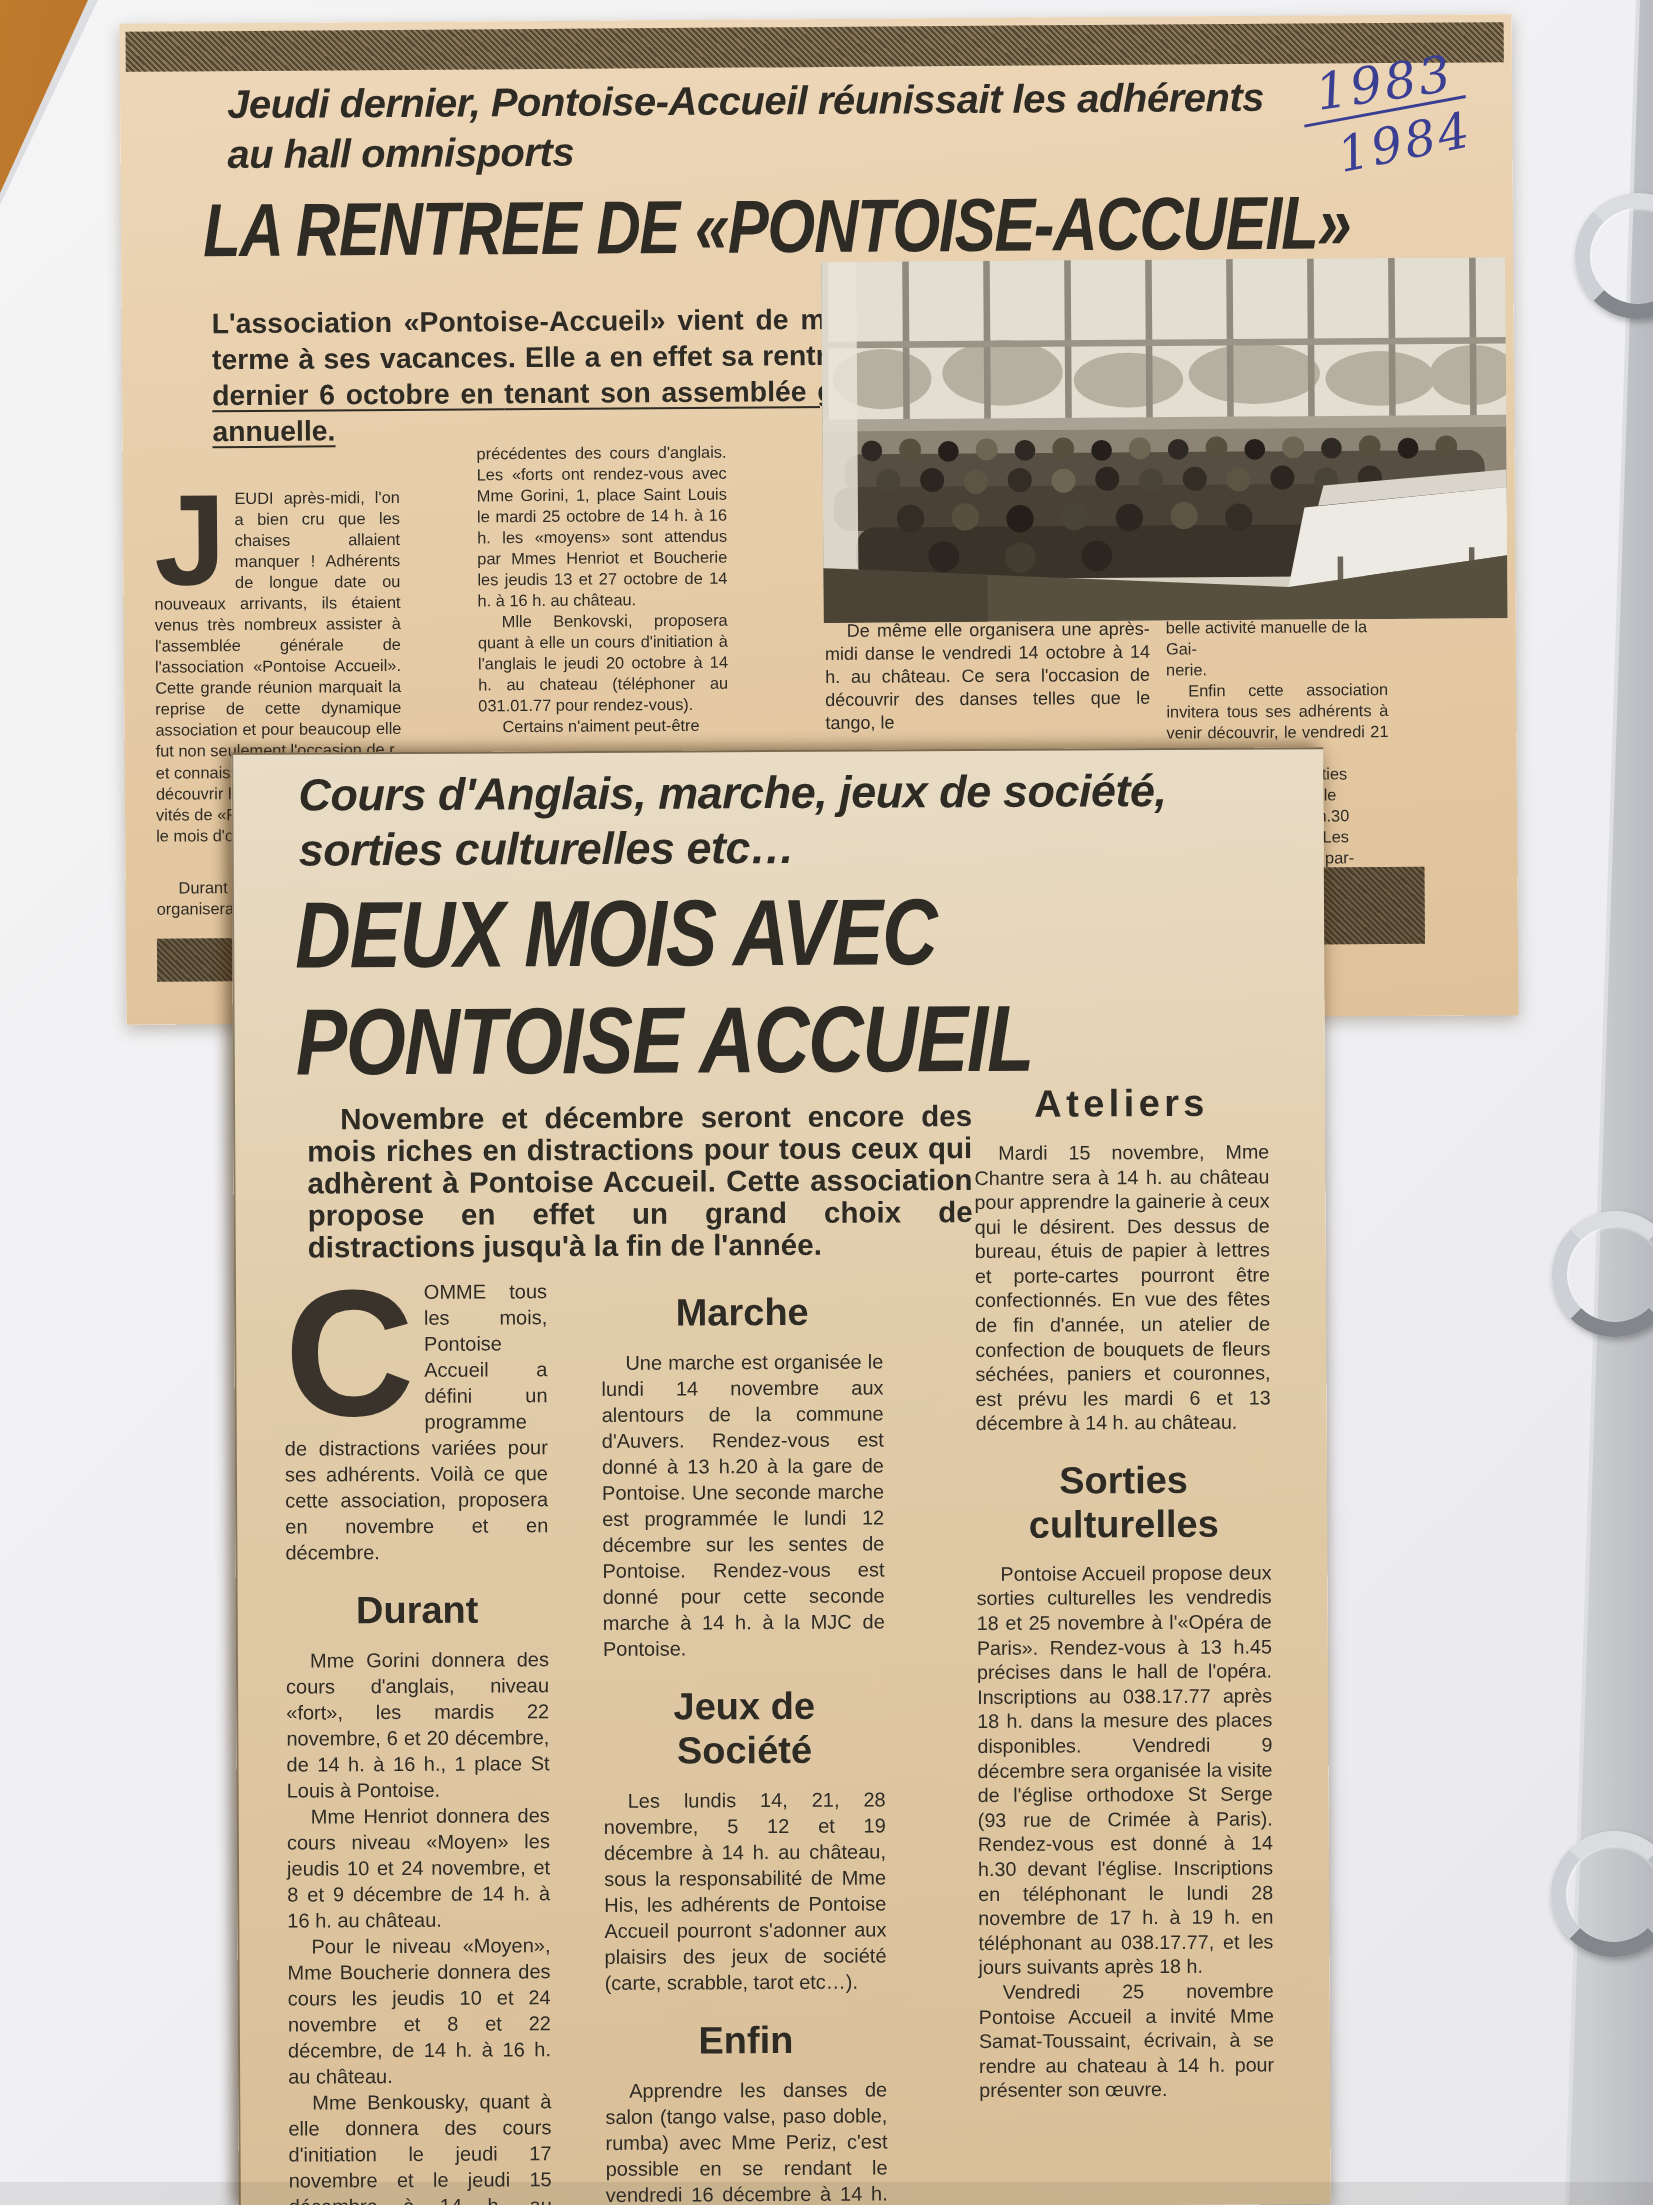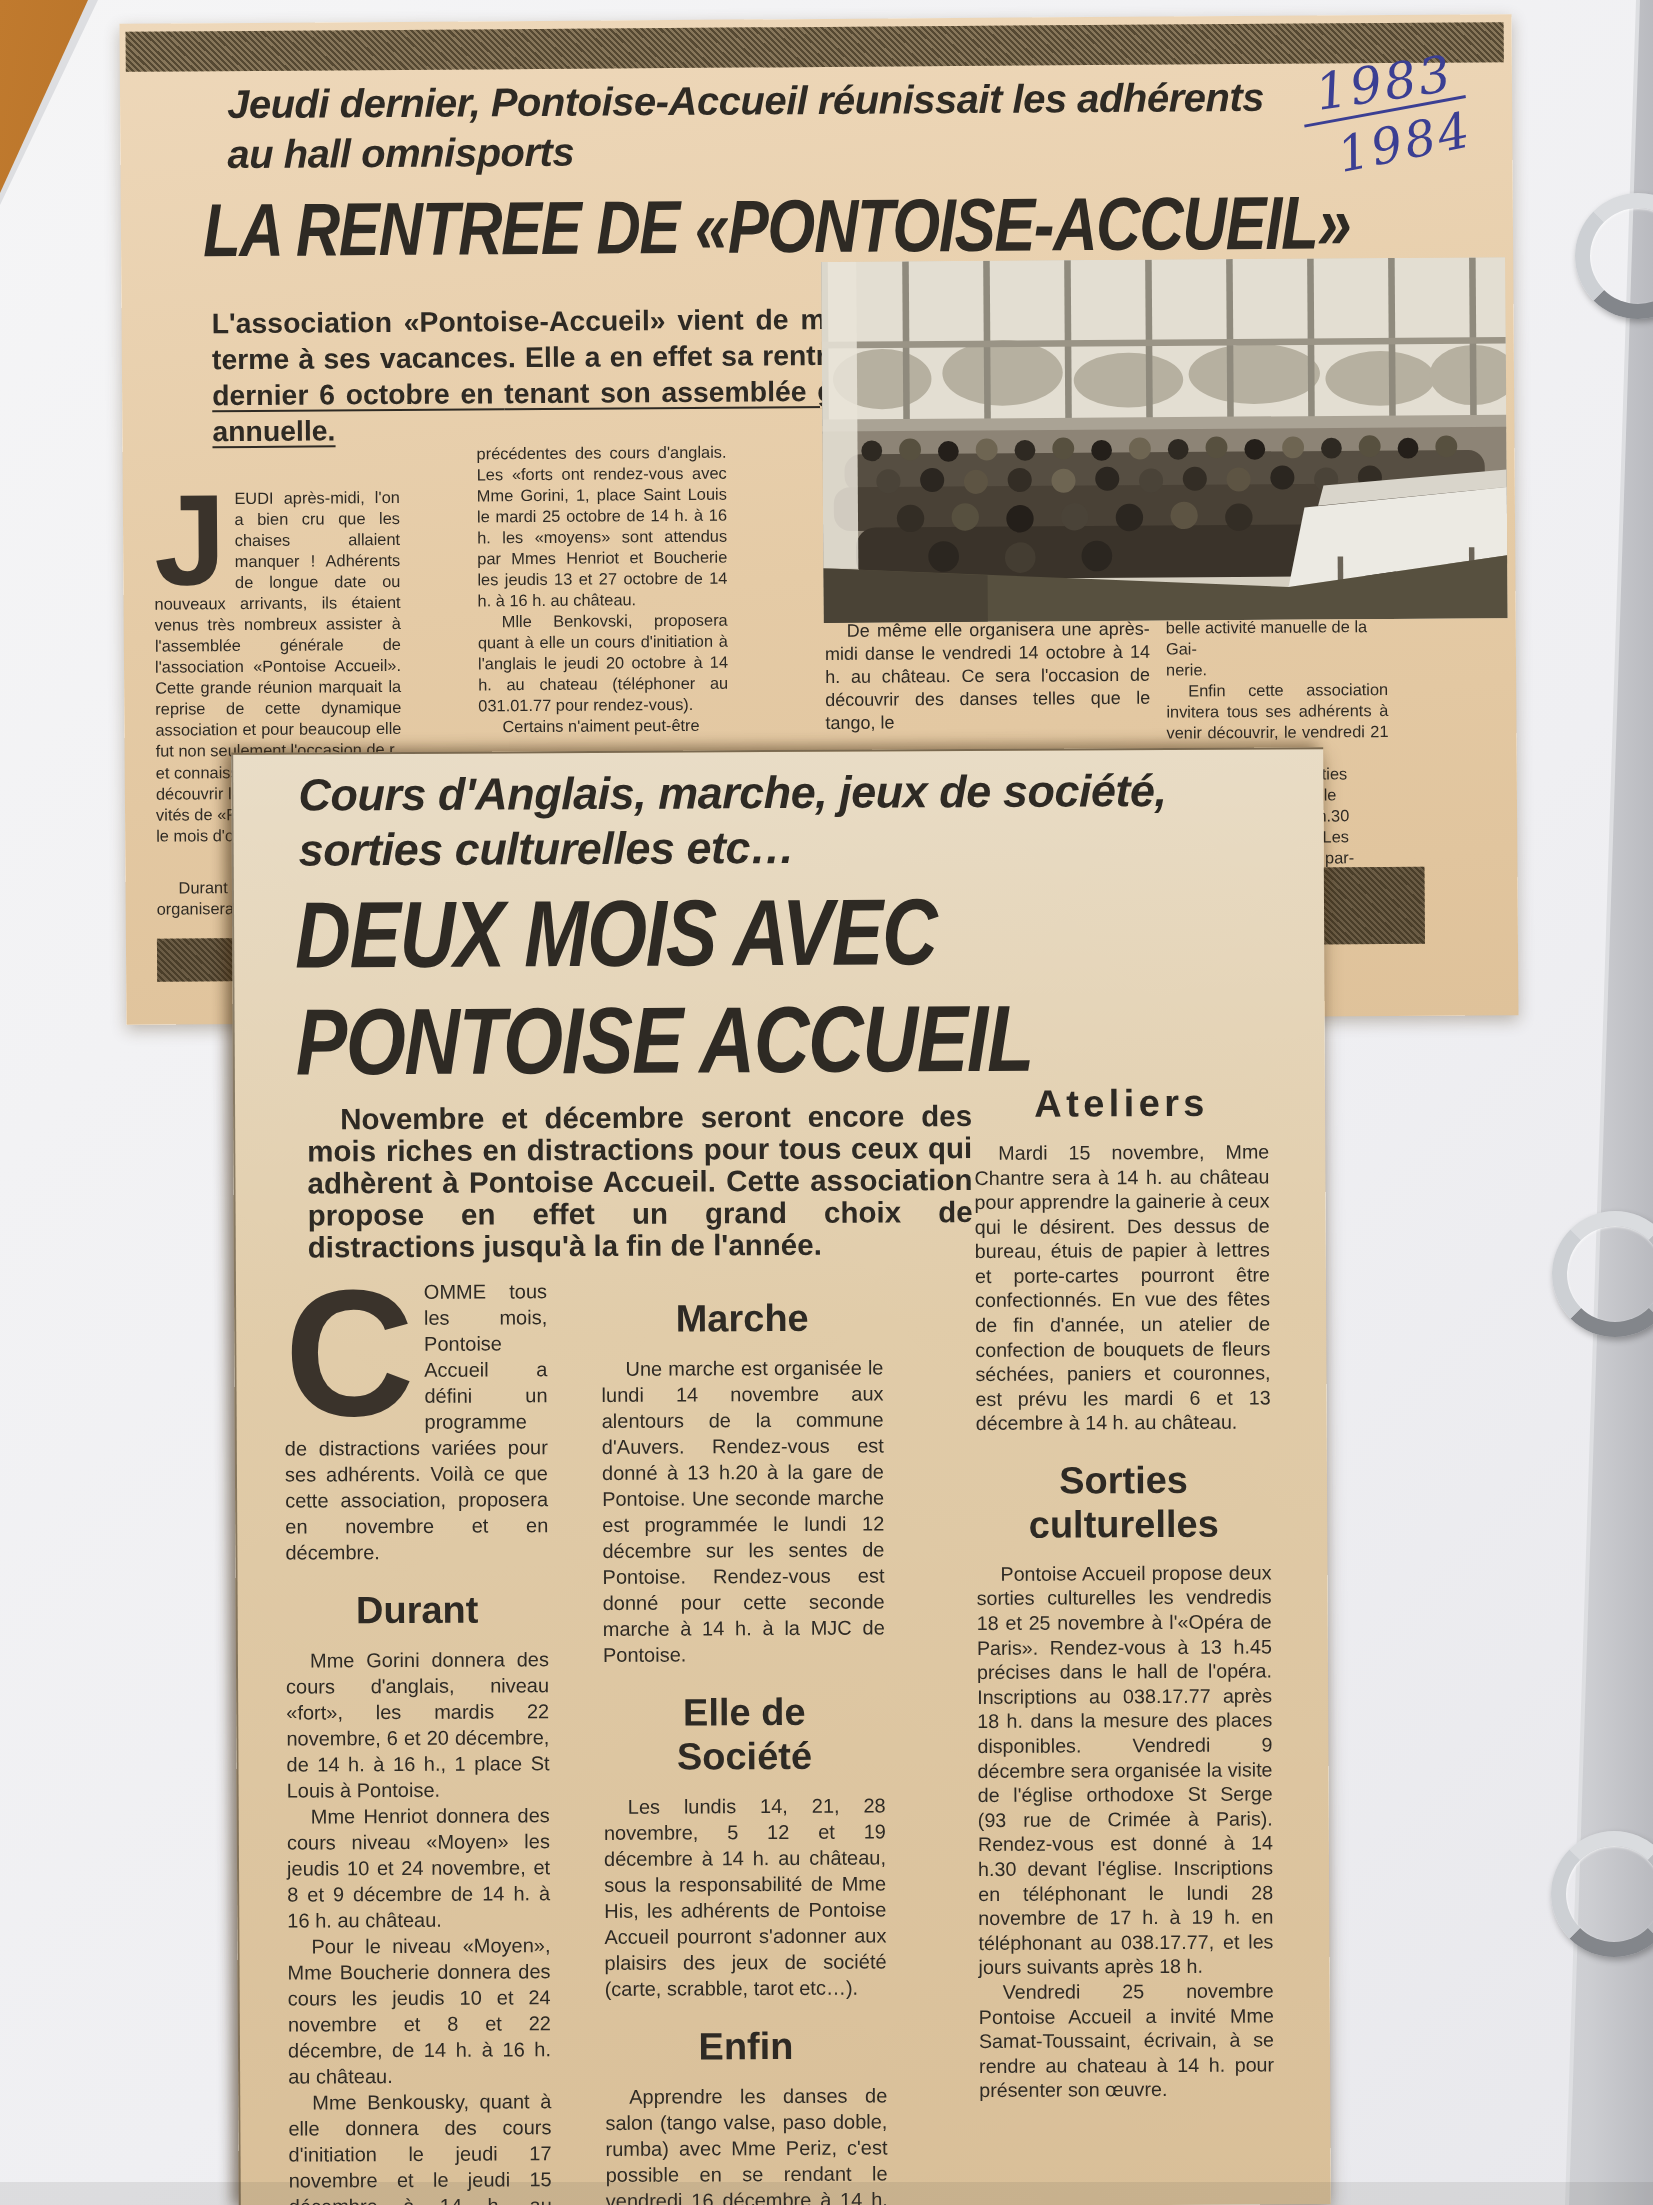--- a/index.html
+++ b/index.html
@@ -205,23 +205,23 @@
       <span class="dropcap" style="font-size:180px;line-height:.70;margin:11px 9.8px 0 0;">C</span>
       <span>OMME tous les mois, Pontoise Accueil a défini un programme de distractions variées pour ses adhérents. Voilà ce que cette association, proposera en novembre et en décembre.</span>
       <div class="section-h">Durant</div>
       <div class="ind">Mme Gorini donnera des cours d'anglais, niveau «fort», les mardis 22 novembre, 6 et 20 décembre, de 14 h. à 16 h., 1 place St Louis à Pontoise.</div>
       <div class="ind">Mme Henriot donnera des cours niveau «Moyen» les jeudis 10 et 24 novembre, et 8 et 9 décembre de 14 h. à 16 h. au château.</div>
       <div class="ind">Pour le niveau «Moyen», Mme Boucherie donnera des cours les jeudis 10 et 24 novembre et 8 et 22 décembre, de 14 h. à 16 h. au château.</div>
       <div class="ind">Mme Benkousky, quant à elle donnera des cours d'initiation le jeudi 17 novembre et le jeudi 15 décembre à 14 h. au château. )Prendre rendez-vous au préalable au 031.01.77).</div>
     </div>
 
     <div class="abs body-lg" style="left:365px;top:535px;width:282px;">
-      <div class="section-h" style="margin-top:12px;">Marche</div>
+      <div class="section-h" style="margin-top:6px;">Marche</div>
       <div class="ind">Une marche est organisée le lundi 14 novembre aux alentours de la commune d'Auvers. Rendez-vous est donné à 13 h.20 à la gare de Pontoise. Une seconde marche est programmée le lundi 12 décembre sur les sentes de Pontoise. Rendez-vous est donné pour cette seconde marche à 14 h. à la MJC de Pontoise.</div>
-      <div class="section-h" style="margin-bottom:4.4px;">Elle de</div>
+      <div class="section-h" style="margin-bottom:4.4px;">Jeux de</div>
       <div class="section-h" style="margin-top:0;">Société</div>
       <div class="ind">Les lundis 14, 21, 28 novembre, 5 12 et 19 décembre à 14 h. au château, sous la responsabilité de Mme His, les adhérents de Pontoise Accueil pourront s'adonner aux plaisirs des jeux de société (carte, scrabble, tarot etc…).</div>
       <div class="section-h">Enfin</div>
       <div class="ind">Apprendre les danses de salon (tango valse, paso doble, rumba) avec Mme Periz, c'est possible en se rendant le vendredi 16 décembre à 14 h. au château. Prendre rendez-vous en téléphonant au 032.09.84.</div>
     </div>
 
     <div class="abs" style="left:739px;top:334px;width:295px;font-size:19.7px;line-height:24.6px;text-align:justify;">
       <div class="section-h" style="margin-top:0;letter-spacing:4.4px;">Ateliers</div>
       <div class="ind">Mardi 15 novembre, Mme Chantre sera à 14 h. au château pour apprendre la gainerie à ceux qui le désirent. Des dessus de bureau, étuis de papier à lettres et porte-cartes pourront être confectionnés. En vue des fêtes de fin d'année, un atelier de confection de bouquets de fleurs séchées, paniers et couronnes, est prévu les mardi 6 et 13 décembre à 14 h. au château.</div>
       <div class="section-h" style="margin-bottom:4.4px;">Sorties</div>

